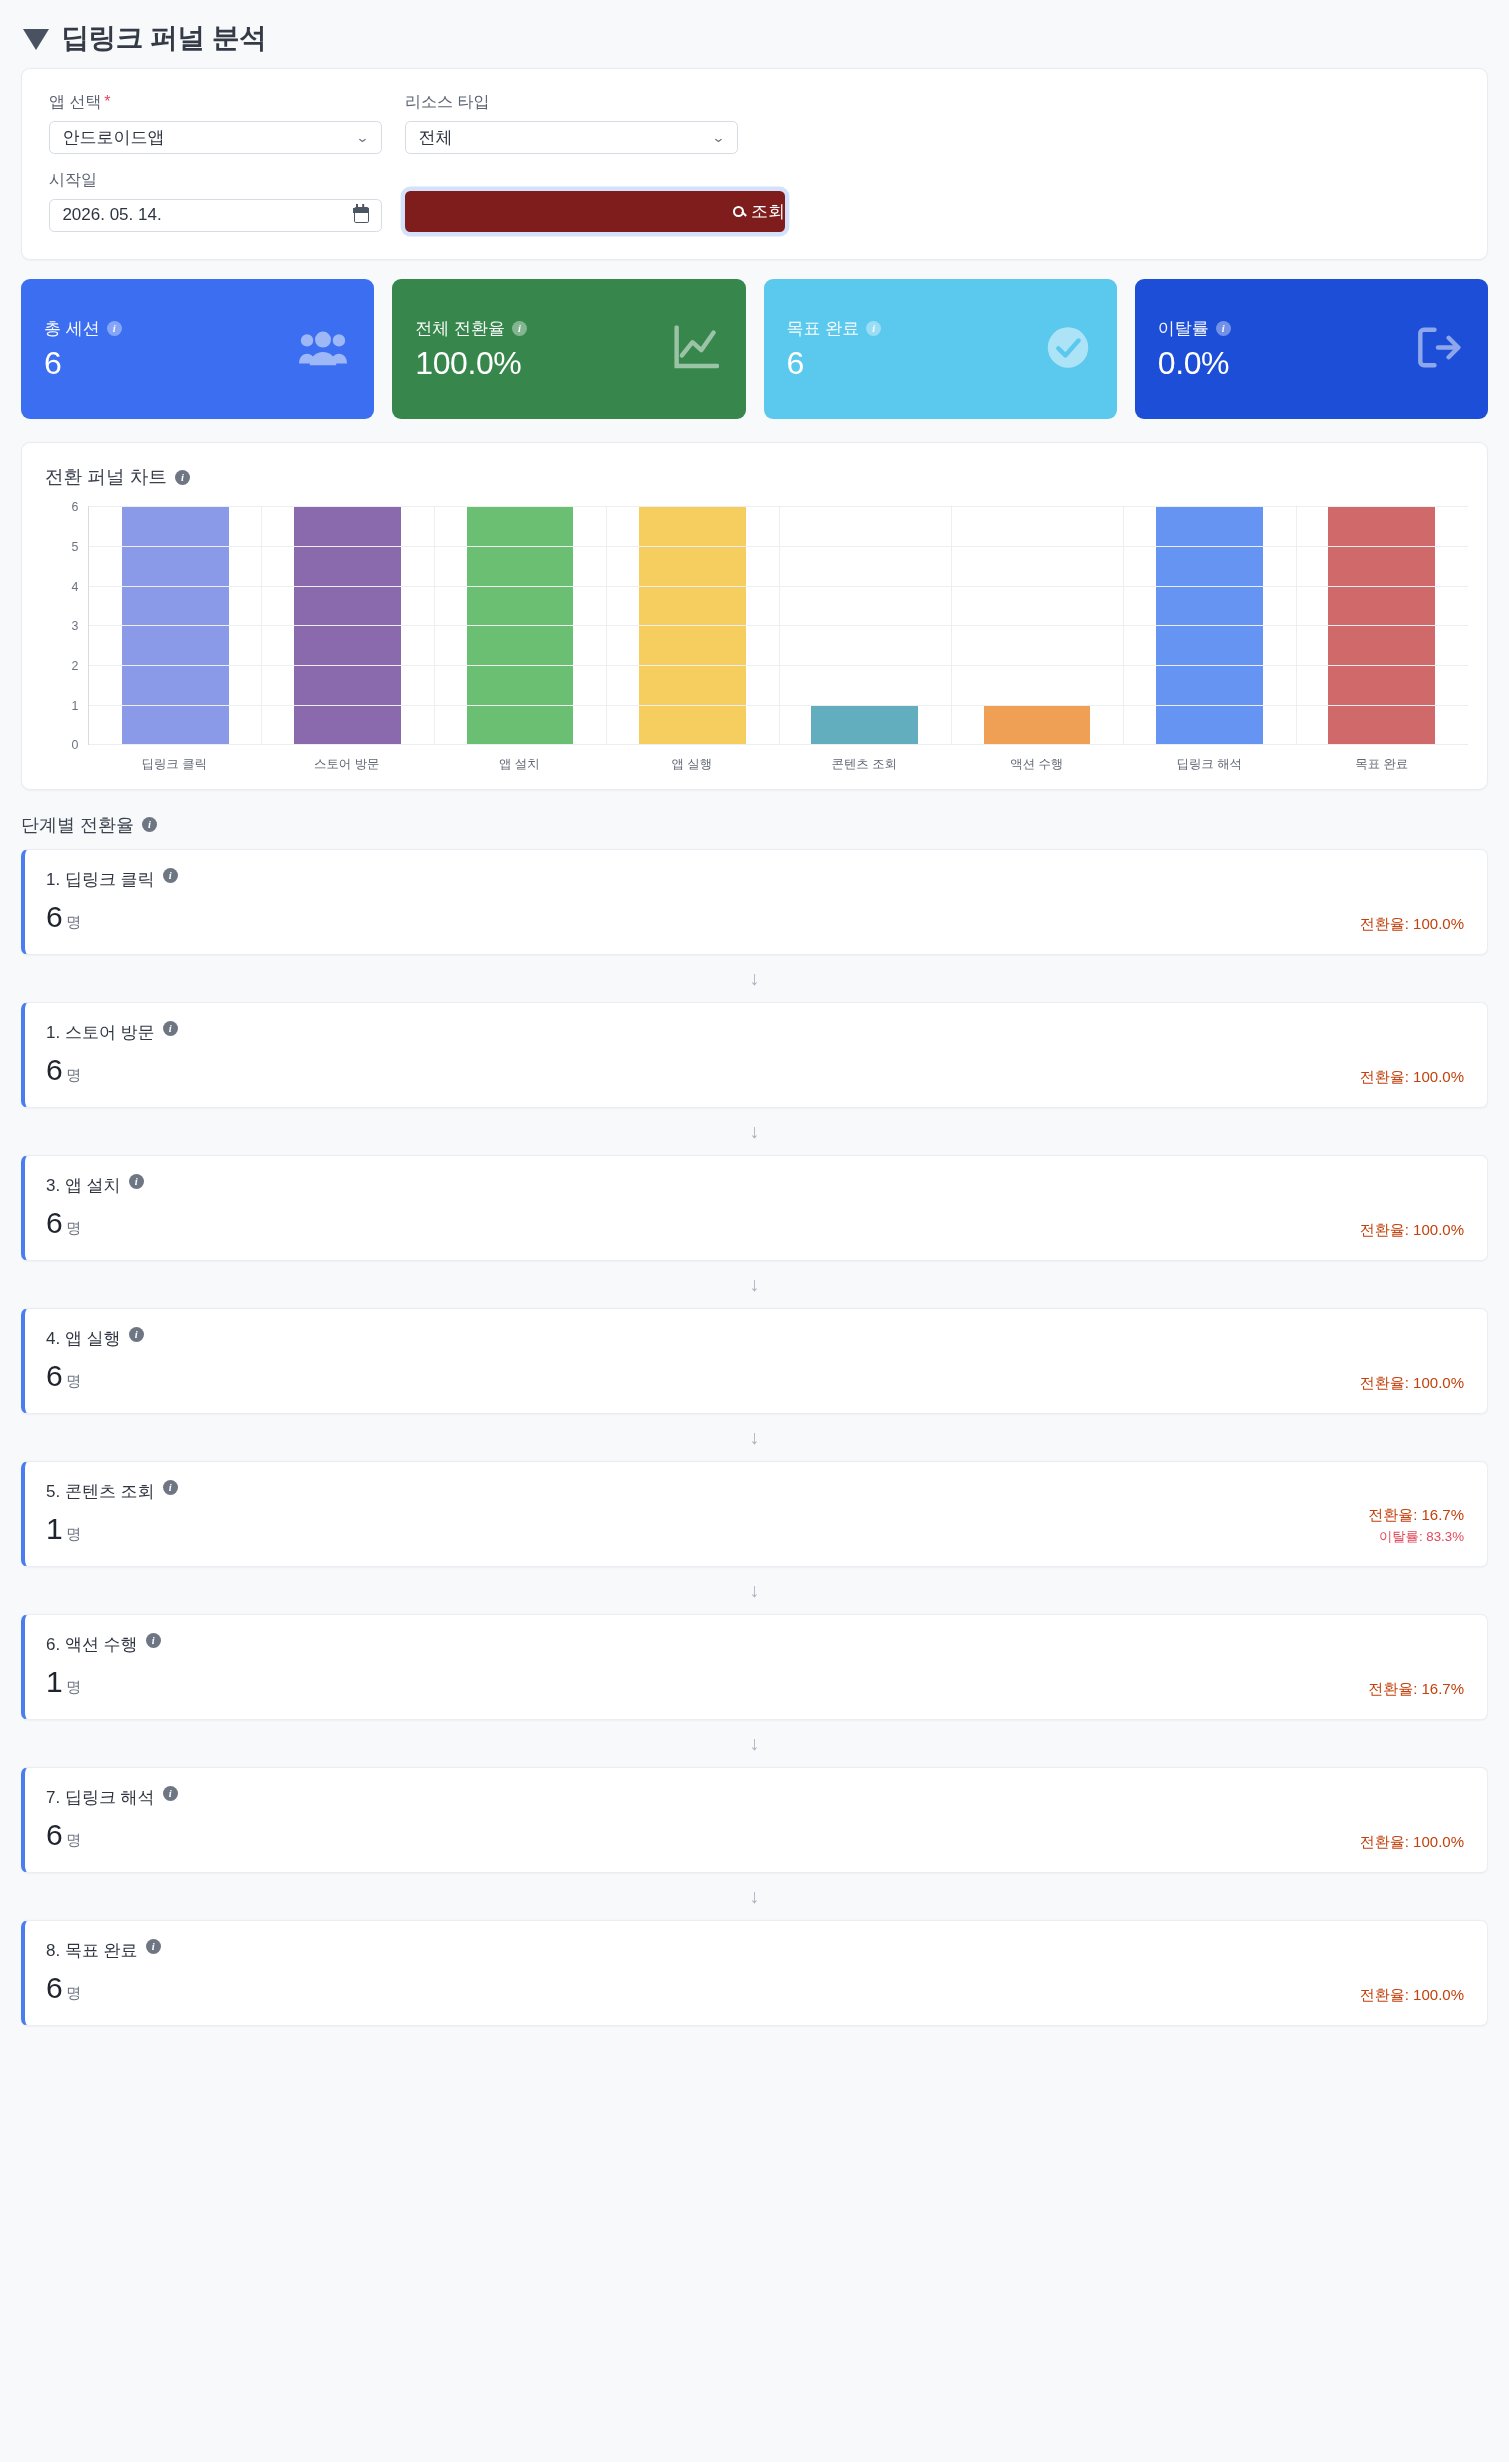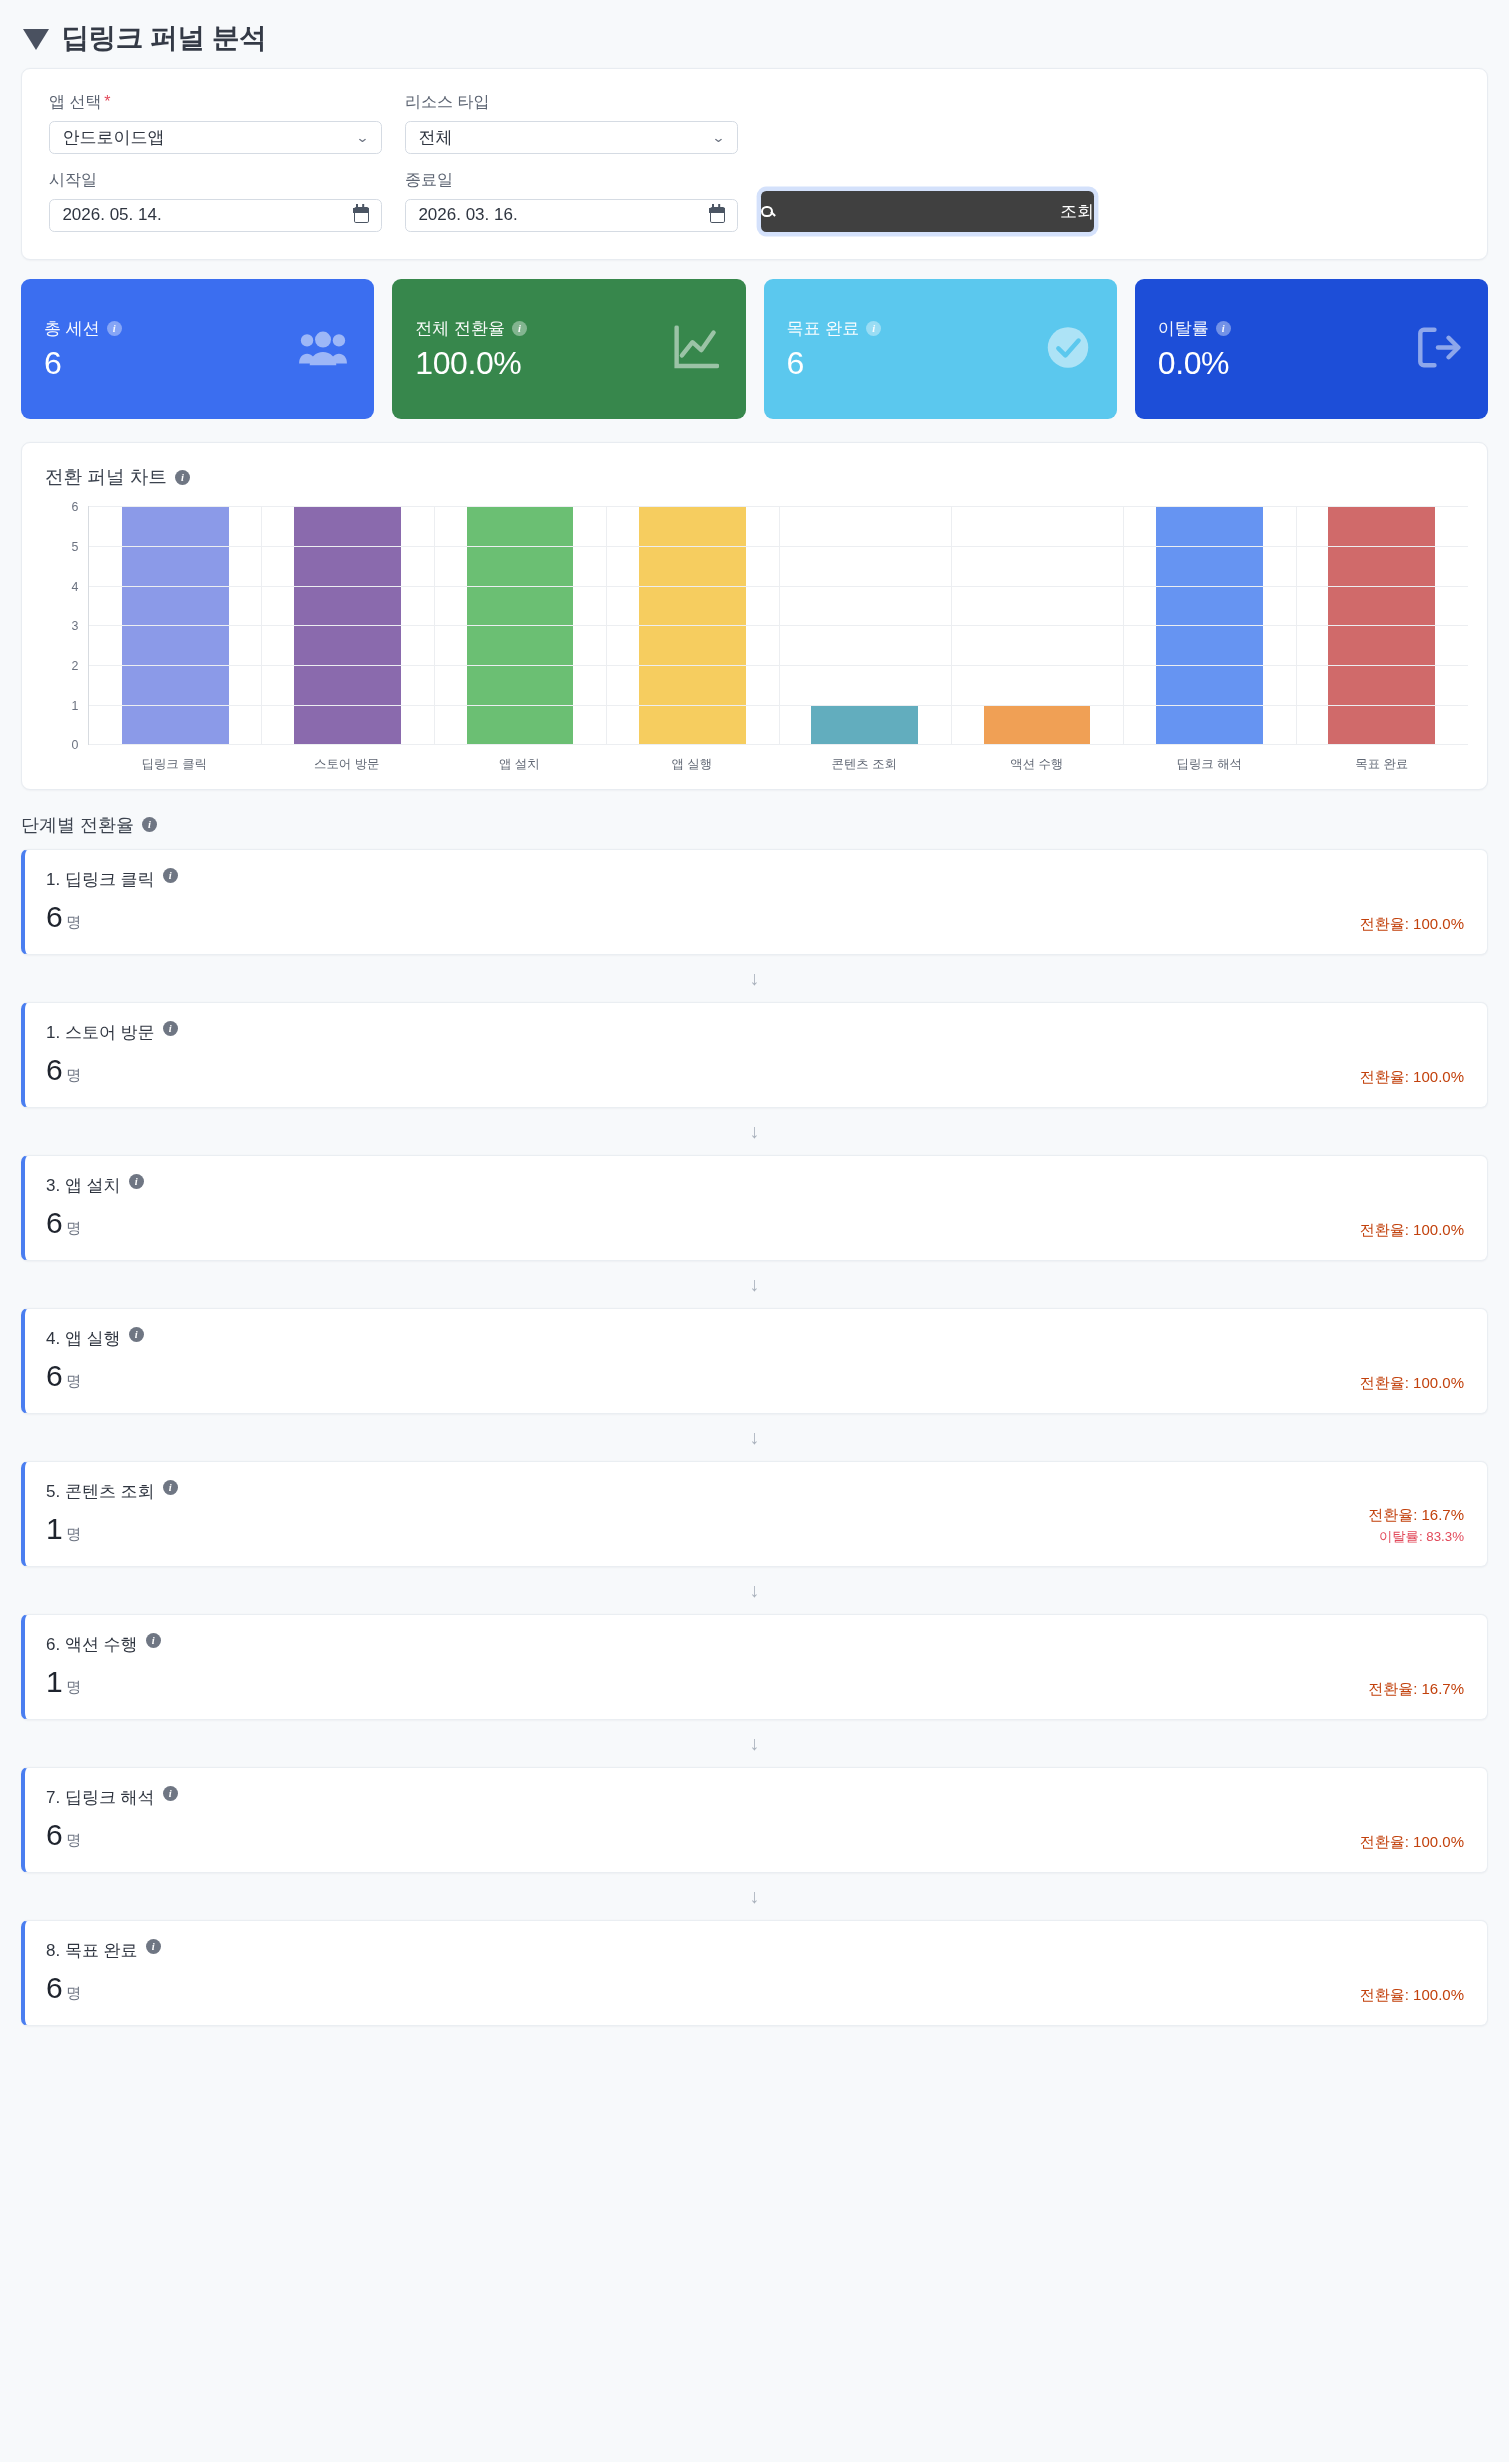--- a/index.html
+++ b/index.html
@@ -90,32 +90,32 @@
   }
   .cal-icon::after {
     content: "";
     position: absolute;
     left: 1.8px; top: -4.4px;
     width: 1.8px; height: 3.5px;
     background: #4b5563;
     box-shadow: 6.2px 0 0 #4b5563;
   }
   .search-btn {
-    width: 333px;
+    width: 380px;
     height: 41px;
-    background: #404040;
+    background: #7f1d1d;
     border: none;
     border-radius: 5.3px;
     color: #fff;
     font-size: 17px;
     font-weight: 500;
     font-family: inherit;
     display: flex;
     align-items: center;
-    justify-content: space-between;
+    justify-content: flex-end;
     gap: 7px;
     box-shadow: 0 0 0 4.4px rgba(59,118,238,0.22);
     cursor: pointer;
   }
   .mag {
     width: 11.5px; height: 11.5px;
     border: 2px solid #fff;
     border-radius: 50%;
     position: relative;
     flex: none;
@@ -343,27 +343,20 @@
   </div>
 
   <div class="filter-row">
     <div class="field">
       <div class="field-label">시작일</div>
       <div class="control">
         <span>2026. 05. 14.</span>
         <span class="cal-icon"></span>
       </div>
     </div>
-    <div class="field">
-      <div class="field-label">종료일</div>
-      <div class="control">
-        <span>2026. 03. 16.</span>
-        <span class="cal-icon"></span>
-      </div>
-    </div>
     <button class="search-btn">
       <span class="mag"></span>
       <span>조회</span>
     </button>
   </div>
 </div>
 
 <div class="kpi-row" id="kpi-row">
     <div class="kpi" style="background: rgb(59, 110, 240);">
       <div class="kpi-label">

